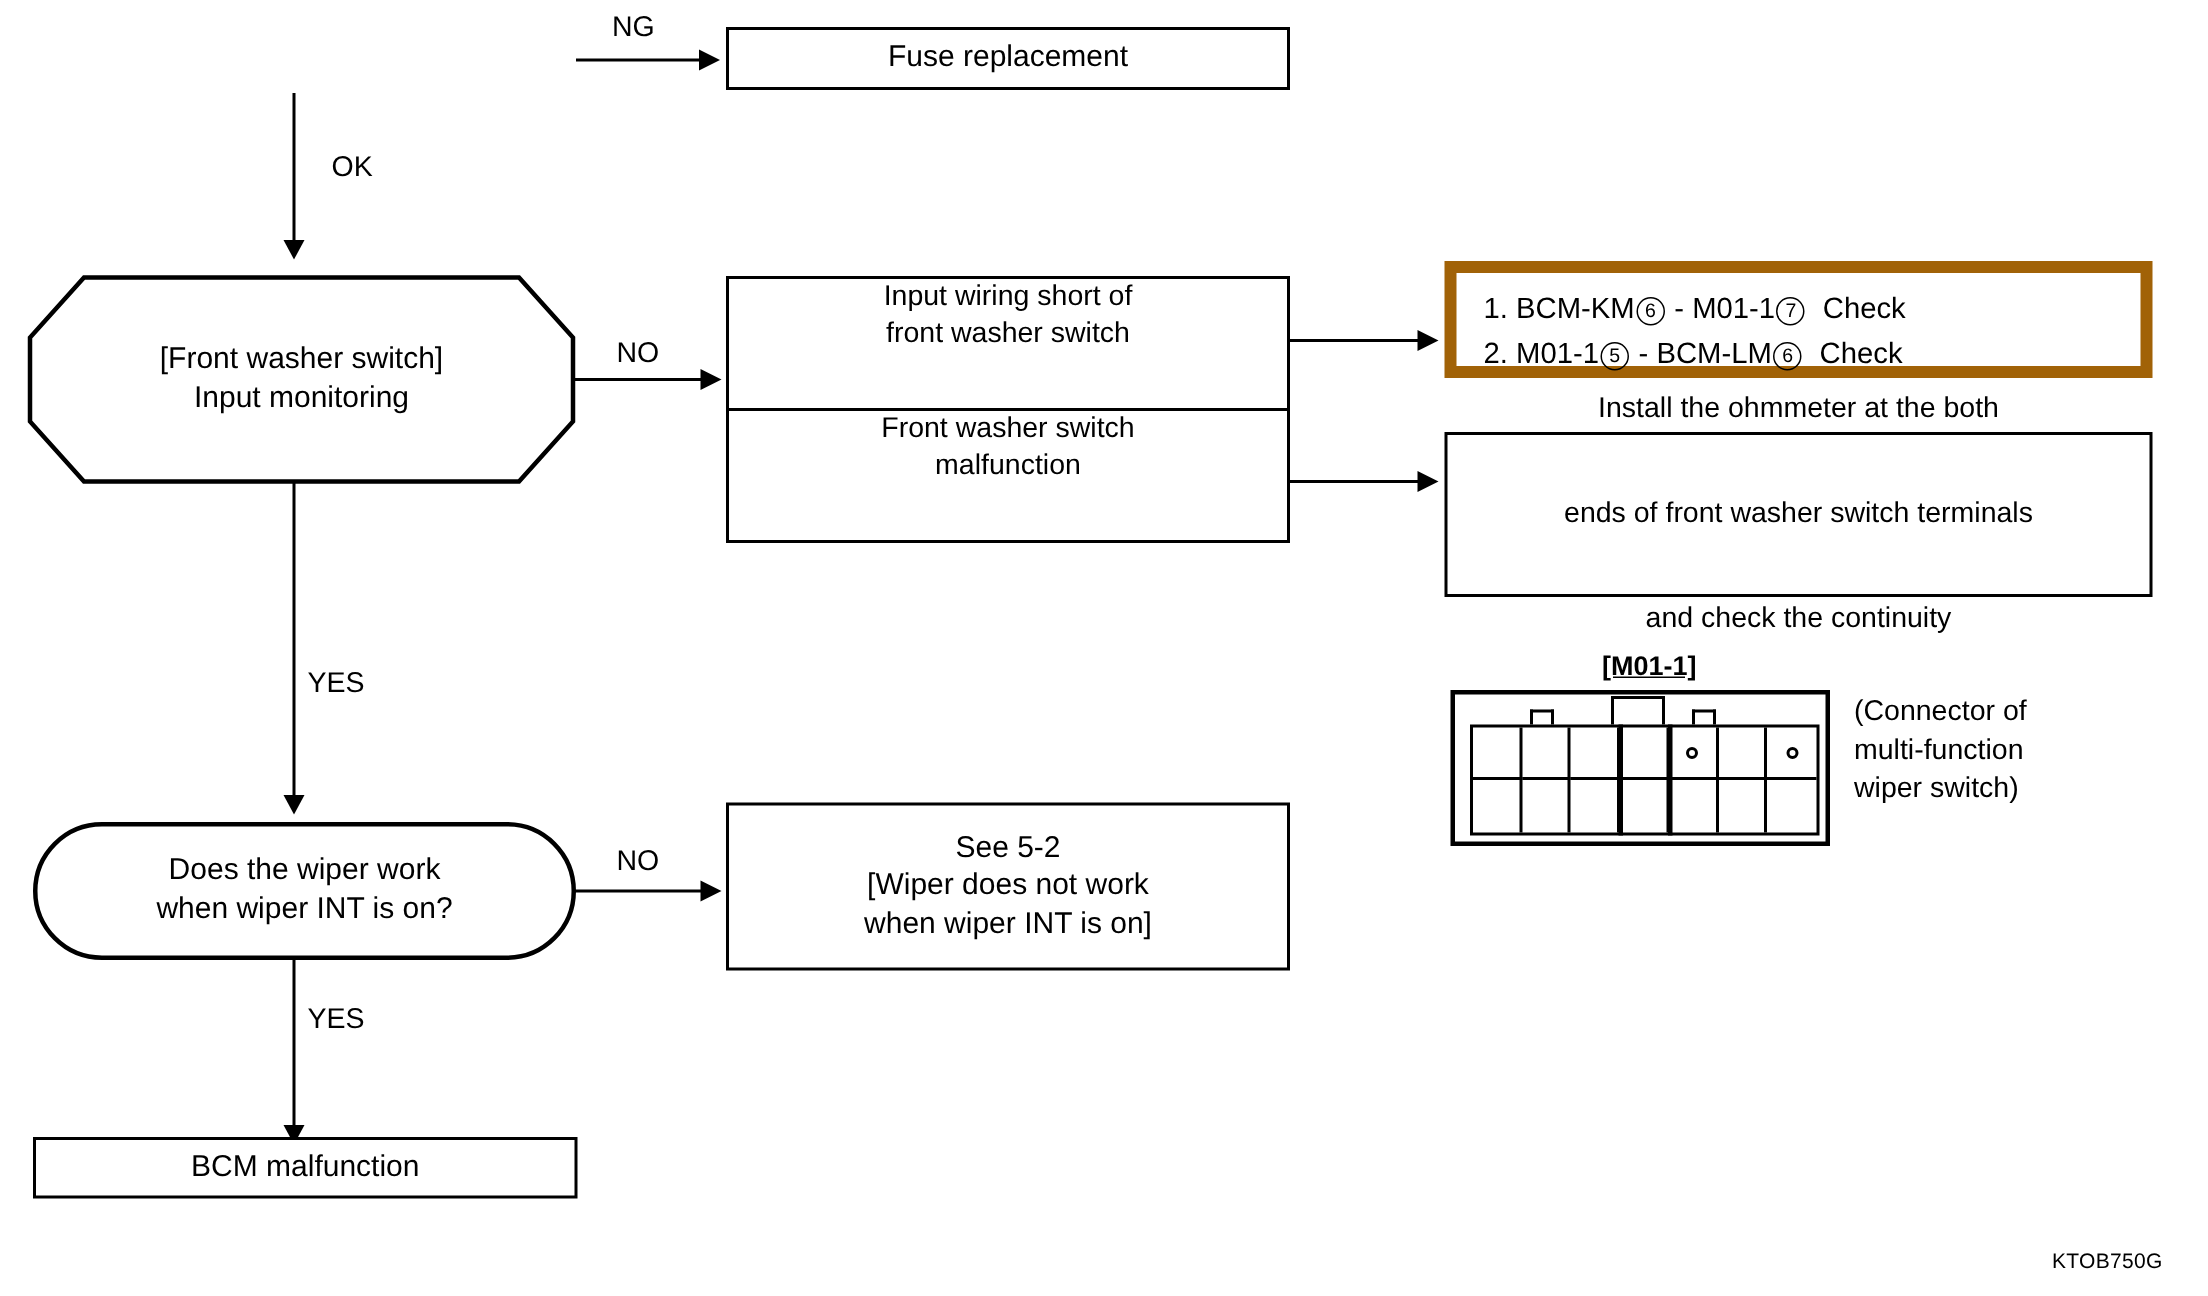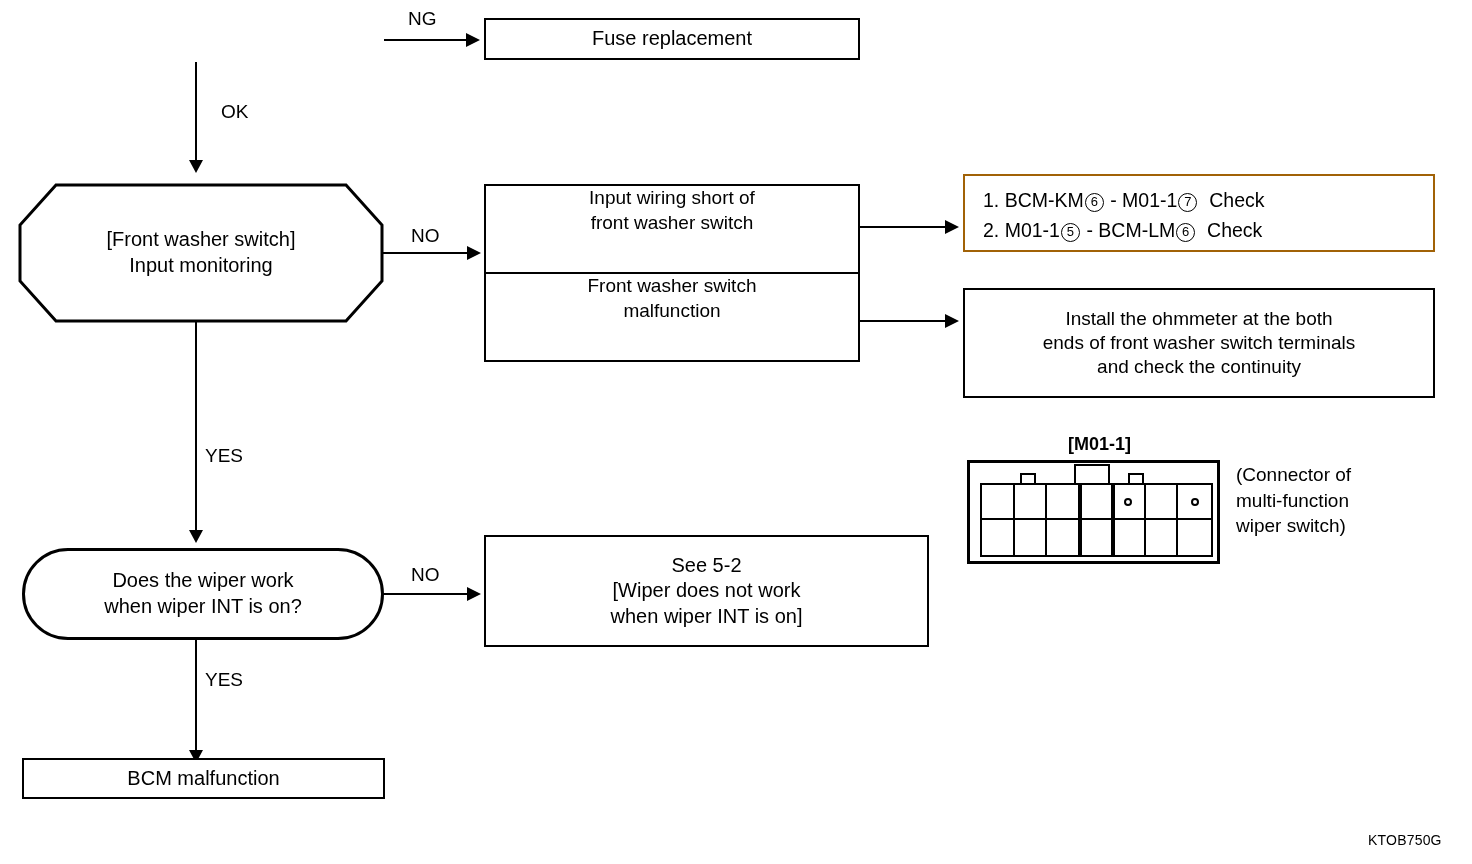--- a/index.html
+++ b/index.html
@@ -46,21 +46,21 @@
     inset: 0;
     width: 100%;
     height: 100%;
   }
   .octagon .octlabel {
     position: relative;
     z-index: 2;
     width: 100%;
     text-align: center;
   }
-  .fs19 { font-size: 19px; }
+  .fs19 { font-size: 19px; gap: 46px; }
   .fs20 { font-size: 20px; }
 
   
   .vline {
     position: absolute;
     width: 2px;
     background: #000;
   }
   .hline {
     position: absolute;
@@ -98,21 +98,21 @@
   }
   .divider {
     position: absolute;
     left: 0; right: 0;
     height: 2px;
     background: #000;
   }
   .listbox {
     position: absolute;
     box-sizing: border-box;
-    border: 2px solid #a16207;
+    border: 8px solid #a16207;
     background: #fff;
     padding: 9px 0 9px 18px;
     font-size: 19.5px;
     line-height: 1.55;
     white-space: nowrap;
   }
   .circnum {
     display: inline-block;
     width: 17px;
     height: 17px;
@@ -256,21 +256,21 @@
       &nbsp;<span>Check</span>
     </div>
   </div>
 
   <div class="node rect fs19" style="left:963px; top:288px; width:472px; height:110px;">
     <div>Install the ohmmeter at the both</div>
     <div>ends of front washer switch terminals</div>
     <div>and check the continuity</div>
   </div>
 
-  <div id="connector-title" style="left:1068px; top:434px;">[M01-1]</div>
+  <div id="connector-title" style="left:1068px; top:434px;text-decoration:underline;">[M01-1]</div>
 
   <div id="connector-graphic" style="left:967px; top:460px; width:253px; height:104px;">
 
     <div class="tab-small" style="left:50px; top:10px; width:16px; height:12px;"></div>
     <div class="tab-big" style="left:104px; top:1px; width:36px; height:21px;"></div>
     <div class="tab-small" style="left:158px; top:10px; width:16px; height:12px;"></div>
 
     <div class="pin-grid" style="left:10px; top:20px; width:233px; height:74px;
                 grid-template-columns: repeat(7, 1fr); grid-template-rows: repeat(2, 1fr);">
       <div class="pin-cell"></div>
@@ -309,21 +309,21 @@
 
   <div class="node stadium fs20" style="left:22px; top:548px; width:362px; height:92px; border-width:3px;">
     <div>Does the wiper work</div>
     <div>when wiper INT is on?</div>
   </div>
 
   <div class="hline" style="left:382px; top:593px; width:88px;"></div>
   <div class="arrow-right" style="left:467px; top:587px;"></div>
   <div class="edge-label" style="left:411px; top:564px;">NO</div>
 
-  <div class="node rect fs20" style="left:484px; top:535px; width:445px; height:112px;text-align:center;">
+  <div class="node rect fs20" style="left:484px; top:535px; width:376px; height:112px;text-align:center;">
     <div>See 5-2</div>
     <div>[Wiper does not work</div>
     <div>when wiper INT is on]</div>
   </div>
 
   <div class="vline" style="left:195px; top:640px; height:115px;"></div>
   <div class="arrow-down" style="left:189px; top:750px;"></div>
   <div class="edge-label" style="left:205px; top:669px;">YES</div>
 
   <div class="node rect fs20" style="left:22px; top:758px; width:363px; height:41px;">

